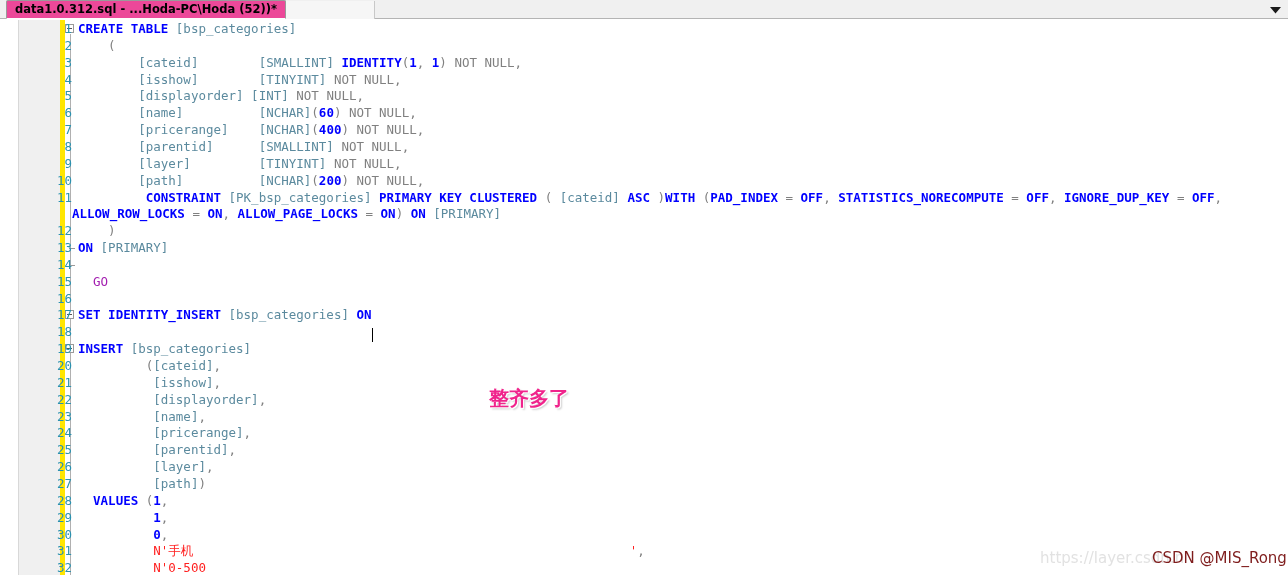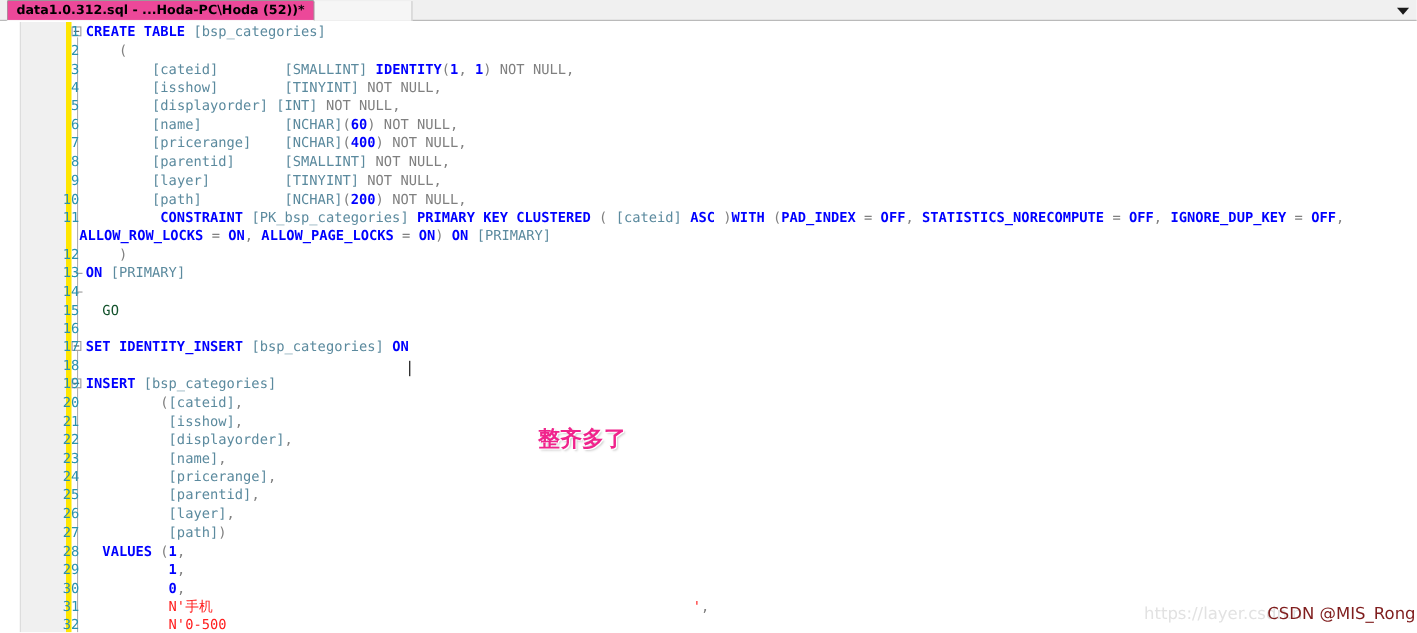--- a/index.html
+++ b/index.html
@@ -88,21 +88,21 @@
   .ln{
     position:absolute;left:0;width:38px;text-align:right;
     font-family:"DejaVu Sans Mono","Liberation Mono",monospace;
     font-size:12.5px;line-height:16.85px;
     color:#2b91af;
   }
   .cl{position:absolute;left:0;white-space:pre;line-height:16.85px;}
 
   
   .kw   {color:#0000ff;font-weight:bold;}
-  .kw2  {color:#14532d;}
+  .kw2  {color:#a21caf;}
   .id   {color:#5b8a9e;}
   .pl   {color:#808080;}
   .num  {color:#0000ff;font-weight:bold;}
   .str  {color:#ff2020;}
 
   #caret{
     position:absolute;width:1px;height:14px;background:#000;
   }
 
   

